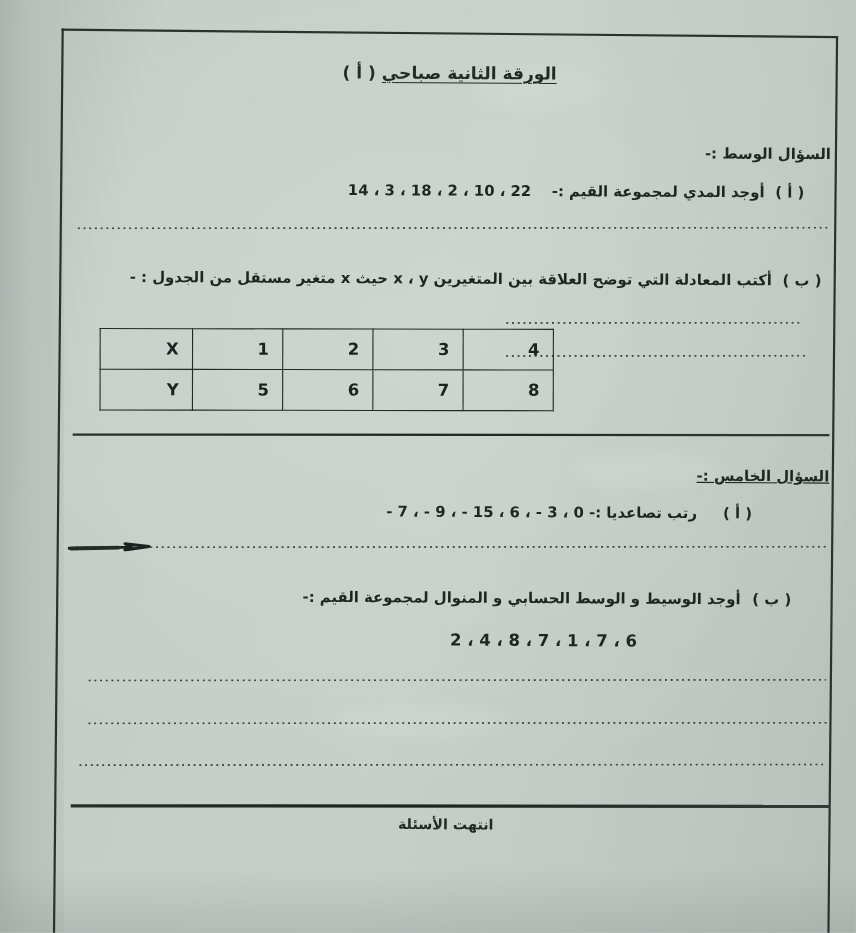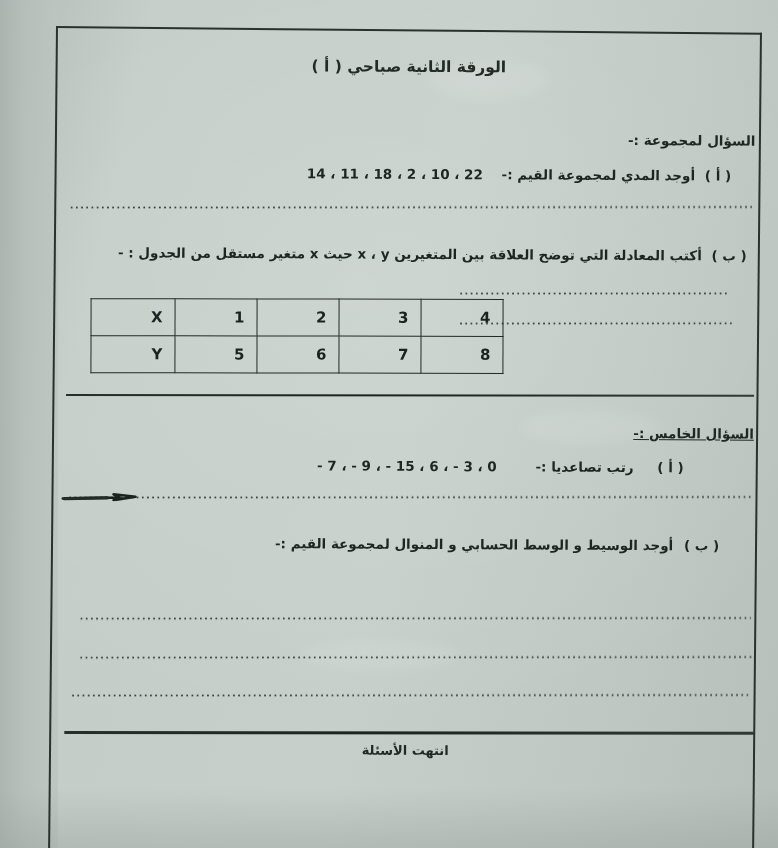--- a/index.html
+++ b/index.html
@@ -71,20 +71,21 @@
     top: 30px;
     right: 0;
     left: 0;
     text-align: center;
     font-size: 15.5px;
     font-weight: bold;
     color: #232a27;
     letter-spacing: .2px;
   }
   #doc-title .u {
+    text-decoration: underline;
     text-underline-offset: 3px;
     text-decoration-thickness: 1.4px;
     text-align: right;
   }
 
   
   .q-header {
     position: absolute;
     right: 6px;
     font-size: 13.5px;
@@ -194,26 +195,26 @@
 
   <div id="page-frame"></div>
 
   <div id="page-content">
 
     <div id="doc-title">
       <span class="u">الورقة الثانية صباحي</span>
       <span>( أ )</span>
     </div>
 
-    <div class="q-header" style="top:103px;">السؤال لمجموعة :-</div>
+    <div class="q-header" style="top:103px;">السؤال الوسط :-</div>
 
     <div class="q-part" style="top:138px; right:30px;">
       <span>( أ )</span>
       <span style="margin-right:5px;">أوجد المدي لمجموعة القيم :-</span>
-      <span class="values" style="margin-right:14px;">22 ، 10 ، 2 ، 18 ، 11 ، 14</span>
+      <span class="values" style="margin-right:14px;">22 ، 10 ، 2 ، 18 ، 3 ، 14</span>
     </div>
 
     <div class="dotline tilt" style="left:14px; top:180px; width:686px;"></div>
 
     <div class="q-part" style="top:218px; right:14px;">
       <span>( ب )</span>
       <span style="margin-right:5px;">أكتب المعادلة التي توضح العلاقة بين المتغيرين  x ، y حيث x متغير مستقل من الجدول : -</span>
     </div>
 
     <div class="dotline tilt" style="left:404px; top:264px; width:270px;"></div>
@@ -238,34 +239,35 @@
       </tbody>
     </table>
 
     <div class="solidline" style="left:12px; top:368px; width:688px;"></div>
 
     <div class="q-header" style="top:396px;text-decoration:underline;">السؤال الخامس  :-</div>
 
     <div class="q-part" style="top:430px; right:76px;">
       <span>( أ )</span>
       <span style="margin-right:19px;">رتب تصاعديا  :-</span>
-      <span class="values" style="margin-right:34px;">0 ، 3 - ، 6 ، 15 - ، 9 - ، 7 -</span>
+      <span class="values" style="margin-right:0;">0 ، 3 - ، 6 ، 15 - ، 9 - ، 7 -</span>
     </div>
 
     <div class="dotline tilt" style="left:14px; top:470px; width:686px;"></div>
 
     <svg id="pen-mark" viewBox="0 0 86 9">
       <path d="M1,6.4 L58,5.1 L52,2.0 L74,4.4 L52,7.8 L58,5.3" fill="none" stroke="#1c2220" stroke-width="2.6" stroke-linecap="round" stroke-linejoin="round"></path>
       <path d="M3,6.6 L46,5.6" fill="none" stroke="#252b28" stroke-width="3.4" stroke-linecap="round"></path>
     </svg>
 
     <div class="q-part" style="top:508px; right:40px;">
       <span>( ب )</span>
       <span style="margin-right:6px;">أوجد الوسيط و الوسط الحسابي و المنوال  لمجموعة القيم  :-</span>
     </div>
+    <div class="q-part values" style="top:545px; right:180px; font-size:15px;">6 ، 7 ، 1 ، 7 ، 8 ، 4 ، 2</div>
 
     <div class="dotline tilt" style="left:26px; top:591px; width:672px;"></div>
     <div class="dotline tilt" style="left:26px; top:630px; width:674px;"></div>
     <div class="dotline tilt" style="left:18px; top:668px; width:678px;"></div>
 
     <div class="solidline" style="left:12px; top:705px; width:690px; height:3px;"></div>
 
     <div id="footer-note">انتهت الأسئلة</div>
 
   </div>

